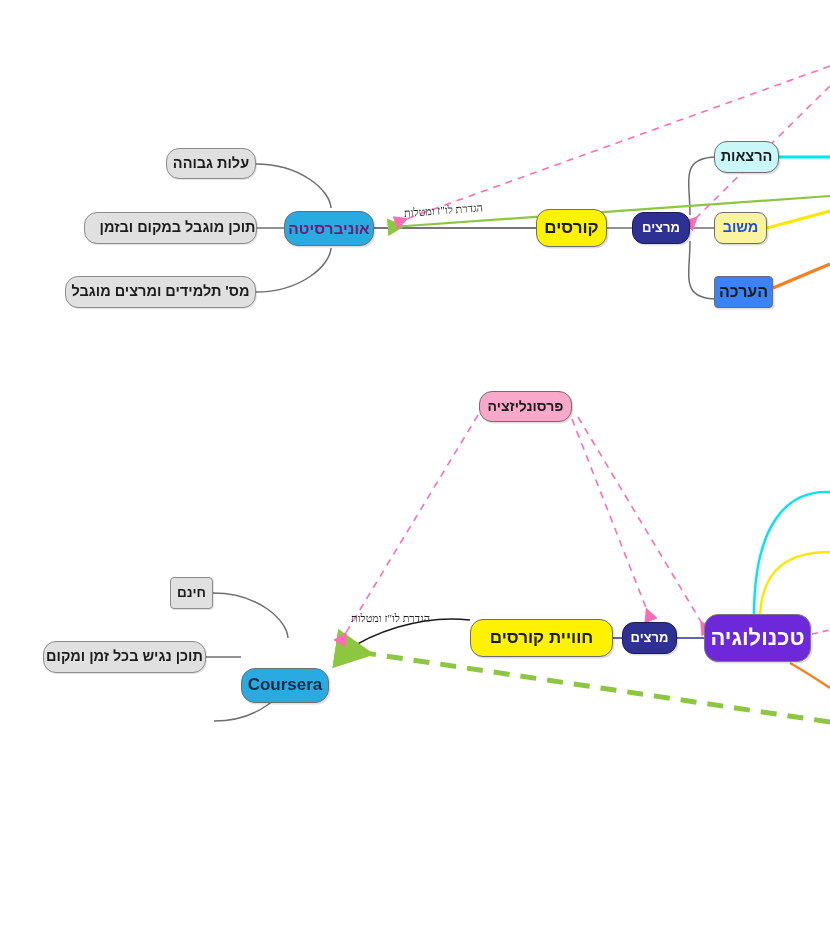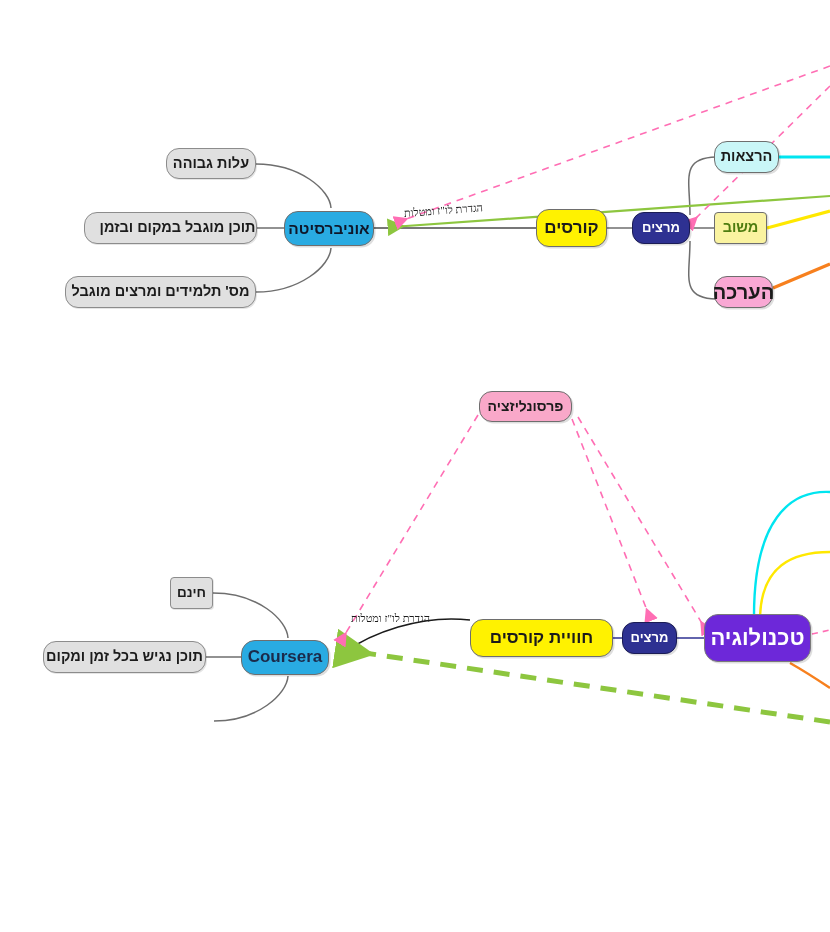--- a/index.html
+++ b/index.html
@@ -53,30 +53,31 @@
     border-radius: 4px;
   }
   .hub {
     border-radius: 12px;
     border: 1.6px solid #6e6e6e;
     font-weight: 700;
     box-shadow: 1.5px 1.5px 0 rgba(0,0,0,0.13);
   }
   .n-university {
     background: #29abe2;
-    color: #0f172a;
+    color: #701a75;
     font-size: 15.5px;
     border-radius: 14px;
   }
   .n-coursera {
     background: #29abe2;
     color: #1b2a4a;
     font-size: 17px;
     border-radius: 14px;
     direction: ltr;
+    margin-top: 28px;
   }
   .n-courses {
     background: #fff200;
     color: #1b1b1b;
     font-size: 17px;
     border-radius: 13px;
   }
   .n-lecturers {
     background: #2e3192;
     color: #ffffff;
@@ -86,29 +87,29 @@
     justify-content: center;
   }
   .n-lectures {
     background: #c9f6f7;
     color: #1b1b1b;
     font-size: 14.5px;
     border-radius: 13px;
   }
   .n-feedback {
     background: #faf3a0;
-    color: #4d7c0f;
+    color: #1d4ed8;
     font-size: 14.5px;
+    border-radius: 9px;
+  }
+  .n-evaluation {
+    background: #3b82f6;
+    color: #1b1b1b;
+    font-size: 16px;
     border-radius: 4px;
-  }
-  .n-evaluation {
-    background: #f9a8d4;
-    color: #1b1b1b;
-    font-size: 20px;
-    border-radius: 13px;
   }
   .n-personalization {
     background: #f9a8c9;
     color: #1b1b1b;
     font-size: 14px;
     border-radius: 13px;
     text-align: right;
   }
   .n-technology {
     background: #6d28d9;

